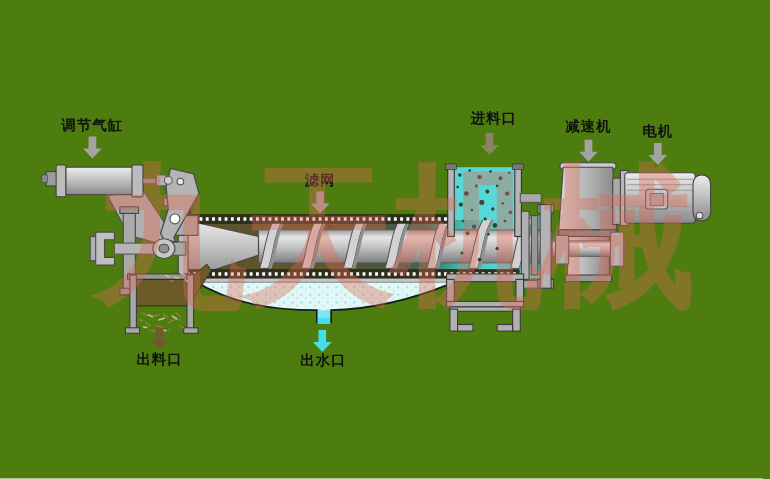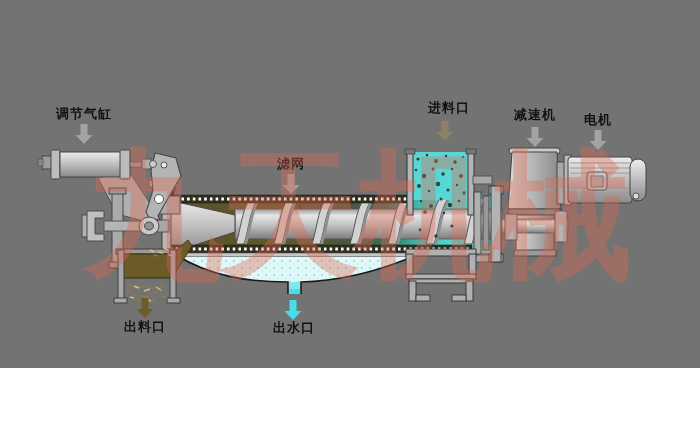--- a/index.html
+++ b/index.html
@@ -1,16 +1,16 @@
 <!DOCTYPE html>
 <html><head>
 <meta charset="utf-8">
 <style>
   html,body{margin:0;padding:0;background:#ffffff;}
-  .stage{position:relative;width:700px;height:368px;background:#737373;overflow:hidden;
+  .stage{position:relative;width:700px;height:435px;background:#4d7c0f;overflow:hidden;
          font-family:"Liberation Sans", sans-serif;}
   svg{position:absolute;left:0;top:0;}
   text.lbl{font-family:"Liberation Sans", sans-serif;font-size:13px;font-weight:bold;
            letter-spacing:1px;fill:#111;}
   text.wm{font-family:"Liberation Sans", sans-serif;font-weight:bold;}
 </style>
 </head>
 <body>
 
 <div class="stage">

